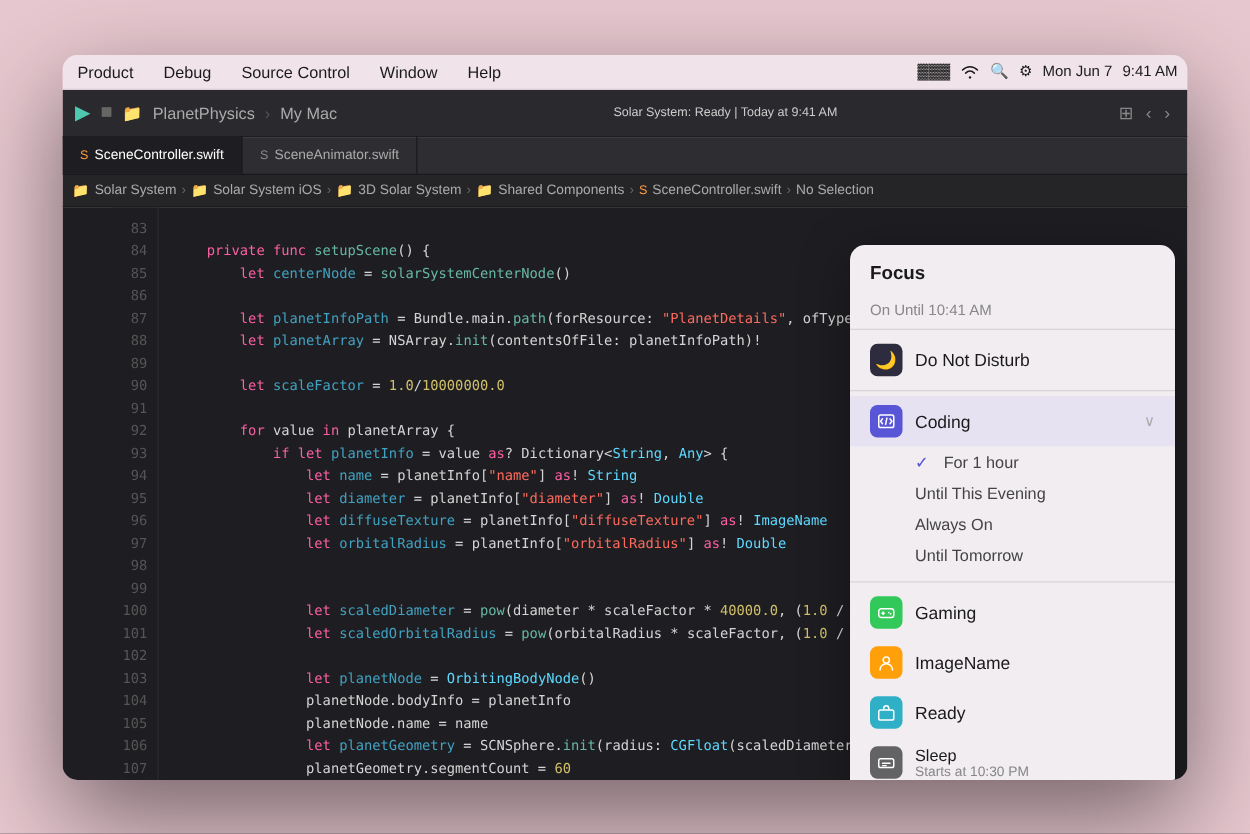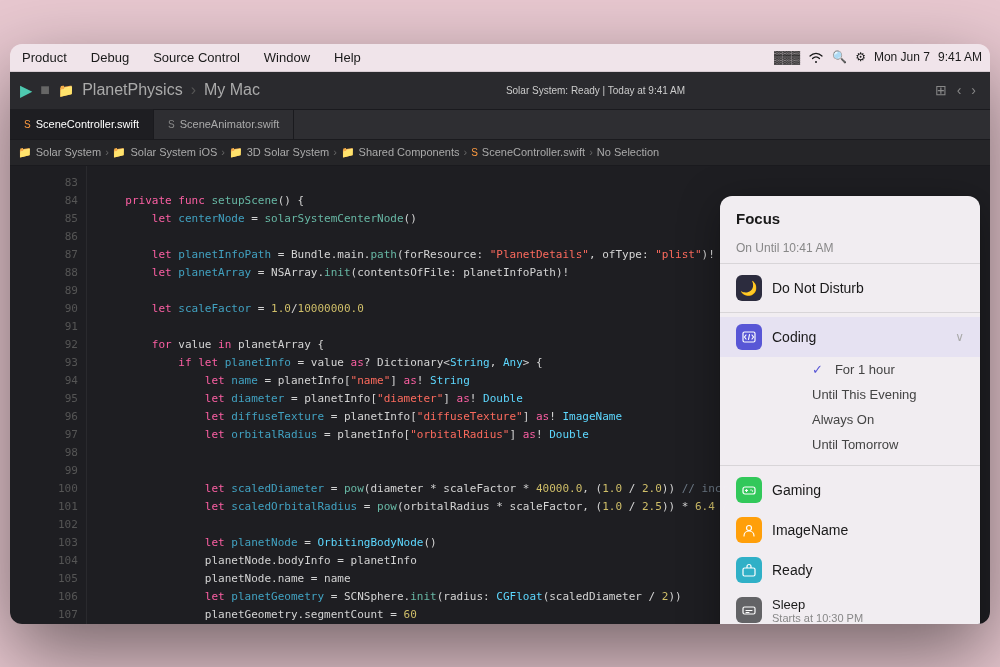--- a/index.html
+++ b/index.html
@@ -9,21 +9,21 @@
       height: 667px;
       background: #e8c8d0;
       display: flex;
       align-items: center;
       justify-content: center;
       overflow: hidden;
       font-family: -apple-system, BlinkMacSystemFont, 'SF Pro Text', 'Helvetica Neue', sans-serif;
     }
 
     .mac-window {
-      width: 980px;
+      width: 900px;
       height: 580px;
       border-radius: 12px;
       overflow: hidden;
       box-shadow: 0 30px 80px rgba(0,0,0,0.5);
       display: flex;
       flex-direction: column;
       position: relative;
     }
 
     
@@ -73,21 +73,21 @@
       display: flex;
       align-items: center;
       padding: 0 10px;
       gap: 8px;
       flex-shrink: 0;
       border-bottom: 1px solid #1a1a1e;
     }
 
     .toolbar-item {
       color: #aaa;
-      font-size: 16px;
+      font-size: 13px;
       display: flex;
       align-items: center;
       gap: 4px;
     }
 
     .toolbar-run-status {
       color: #ccc;
       font-size: 10px;
       flex: 1;
       text-align: center;
@@ -264,21 +264,20 @@
       font-size: 14px;
     }
 
     .focus-chevron {
       color: #aaa;
       font-size: 12px;
     }
 
     .focus-sub-items {
       padding: 0 0 4px 52px;
-      margin-left: 40px;
     }
 
     .focus-sub-item {
       padding: 5px 16px 5px 0;
       font-size: 13px;
       color: #444;
       cursor: pointer;
       display: flex;
       align-items: center;
       gap: 8px;

